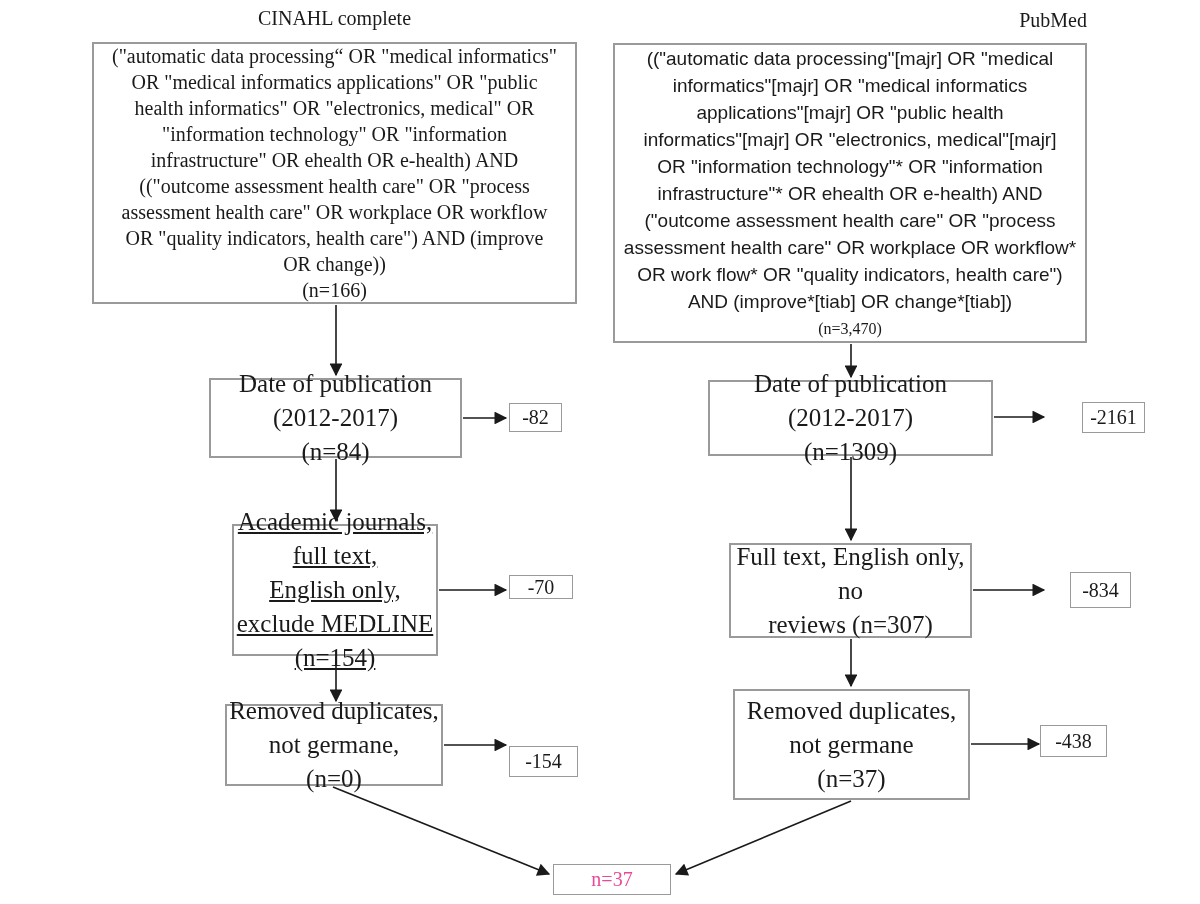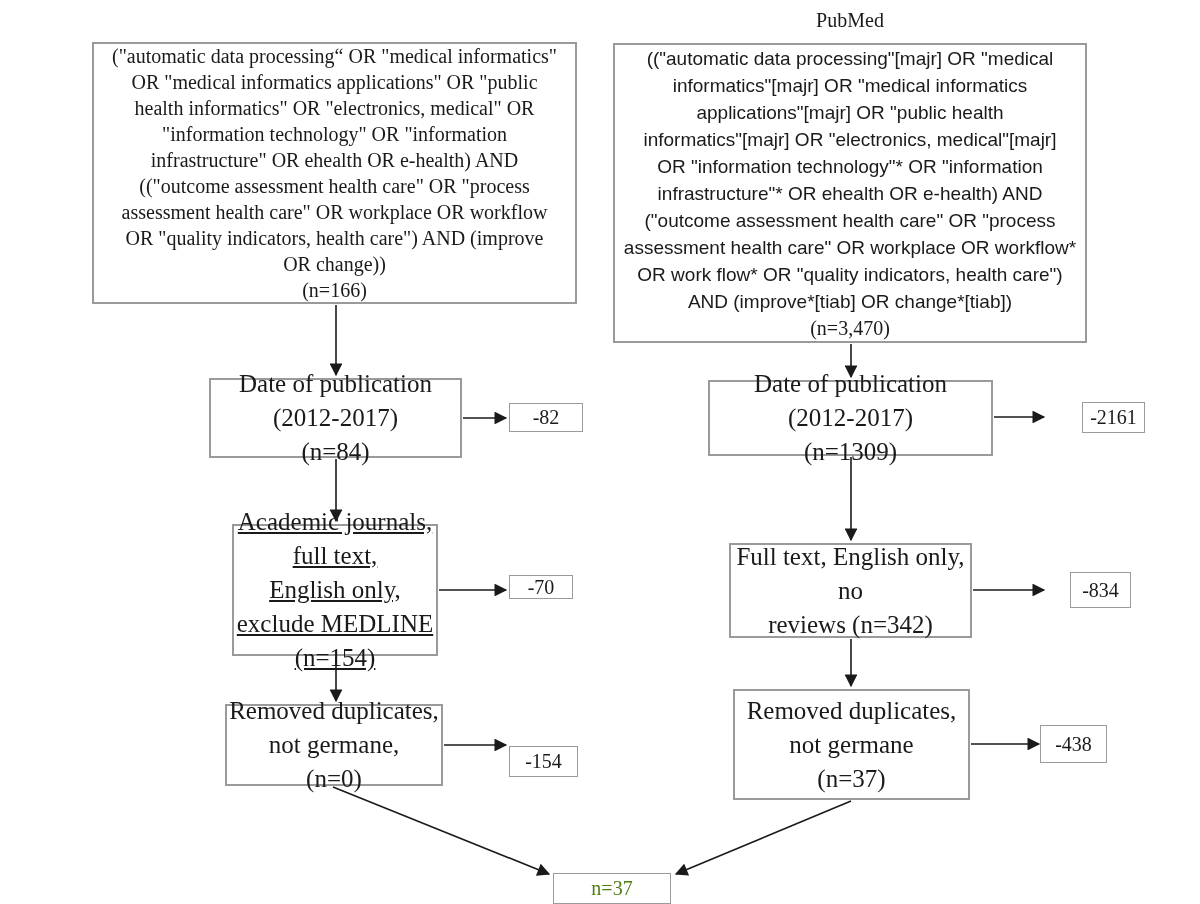--- a/index.html
+++ b/index.html
@@ -37,21 +37,21 @@
     text-align: center;
     white-space: pre-line;
     color: #1a1a1a;
   }
   .query-box { padding: 2px 4px; }
   .query-box .query-text { white-space: pre-line; }
   #cinahl-query-box { font-size: 20px; line-height: 26px; }
   #pubmed-query-box { font-size: 19px; line-height: 27px; }
   #pubmed-query-box .query-count {
     font-family: "Liberation Serif", "DejaVu Serif", serif;
-    font-size: 20px;
+    font-size: 16px;
   }
   .step-box {
     font-size: 25px;
     line-height: 34px;
   }
   .excl-box {
     position: absolute;
     box-sizing: border-box;
     border: 1.5px solid #9a9a9a;
     background: #ffffff;
@@ -63,22 +63,21 @@
   }
   .final-box {
     position: absolute;
     box-sizing: border-box;
     border: 1.5px solid #9a9a9a;
     background: #ffffff;
     display: flex;
     align-items: center;
     justify-content: center;
     font-size: 20px;
-    color: #4d7c0f;
-    margin-top: 9px;
+    color: #ec4899;
   }
   #arrow-layer {
     position: absolute;
     left: 0; top: 0;
     width: 1200px;
     height: 904px;
   }
 </style>
 </head>
 <body>
@@ -102,39 +101,40 @@
       <line x1="439" y1="590" x2="506" y2="590" marker-end="url(#ah)"></line>
       <line x1="444" y1="745" x2="506" y2="745" marker-end="url(#ah)"></line>
       <line x1="994" y1="417" x2="1044" y2="417" marker-end="url(#ah)"></line>
       <line x1="973" y1="590" x2="1044" y2="590" marker-end="url(#ah)"></line>
       <line x1="971" y1="744" x2="1039" y2="744" marker-end="url(#ah)"></line>
       <line x1="333" y1="787" x2="549" y2="874" marker-end="url(#ah)"></line>
       <line x1="851" y1="801" x2="676" y2="874" marker-end="url(#ah)"></line>
     </g>
   </svg>
 
-  <div class="col-title serif" style="left:613px; top:8px; width:474px;">PubMed</div>
+  <div class="col-title serif" style="left:92px; top:6px; width:485px;">CINAHL complete</div>
+  <div class="col-title serif" style="left:613px; top:8px; width:474px;text-align:right;">PubMed</div>
 
   <div id="cinahl-query-box" class="flow-box query-box serif" style="left:92px; top:42px; width:485px; height:262px;">
     <div class="query-text">("automatic data processing“ OR "medical informatics"
 OR "medical informatics applications" OR "public
 health informatics" OR "electronics, medical" OR
 "information technology" OR "information
 infrastructure" OR ehealth OR e-health) AND
 (("outcome assessment health care" OR "process
 assessment health care" OR workplace OR workflow
 OR "quality indicators, health care") AND (improve
 OR change))</div>
     <div class="query-count">(n=166)</div>
   </div>
 
   <div class="flow-box step-box serif" style="left:209px; top:378px; width:253px; height:80px;">Date of publication
 (2012-2017)
 (n=84)</div>
-  <div class="excl-box serif" style="left:509px; top:403px; width:74px; height:29px;">-82</div>
+  <div class="excl-box serif" style="left:509px; top:403px; width:53px; height:29px;">-82</div>
 
   <div class="flow-box step-box serif" style="left:232px; top:524px; width:206px; height:132px;text-decoration:underline;">Academic journals,
 full text,
 English only,
 exclude MEDLINE
 (n=154)</div>
   <div class="excl-box serif" style="left:509px; top:575px; width:64px; height:24px;">-70</div>
 
   <div class="flow-box step-box serif" style="left:225px; top:704px; width:218px; height:82px;">Removed duplicates,
 not germane,
@@ -154,23 +154,23 @@
 AND (improve*[tiab] OR change*[tiab])</div>
     <div class="query-count">(n=3,470)</div>
   </div>
 
   <div class="flow-box step-box serif" style="left:708px; top:380px; width:285px; height:76px;">Date of publication
 (2012-2017)
 (n=1309)</div>
   <div class="excl-box serif" style="left:1045px; top:402px; width:63px; height:31px;margin-left:37px;">-2161</div>
 
   <div class="flow-box step-box serif" style="left:729px; top:543px; width:243px; height:95px;">Full text, English only, no
-reviews (n=342)</div>
+reviews (n=307)</div>
   <div class="excl-box serif" style="left:1045px; top:572px; width:61px; height:36px;margin-left:25px;">-834</div>
 
   <div class="flow-box step-box serif" style="left:733px; top:689px; width:237px; height:111px;">Removed duplicates,
 not germane
 (n=37)</div>
-  <div class="excl-box serif" style="left:1040px; top:725px; width:67px; height:38px;">-438</div>
+  <div class="excl-box serif" style="left:1040px; top:725px; width:67px; height:32px;">-438</div>
 
   <div class="final-box serif" style="left:553px; top:864px; width:118px; height:31px;">n=37</div>
 
 </div>
 
 </body></html>

